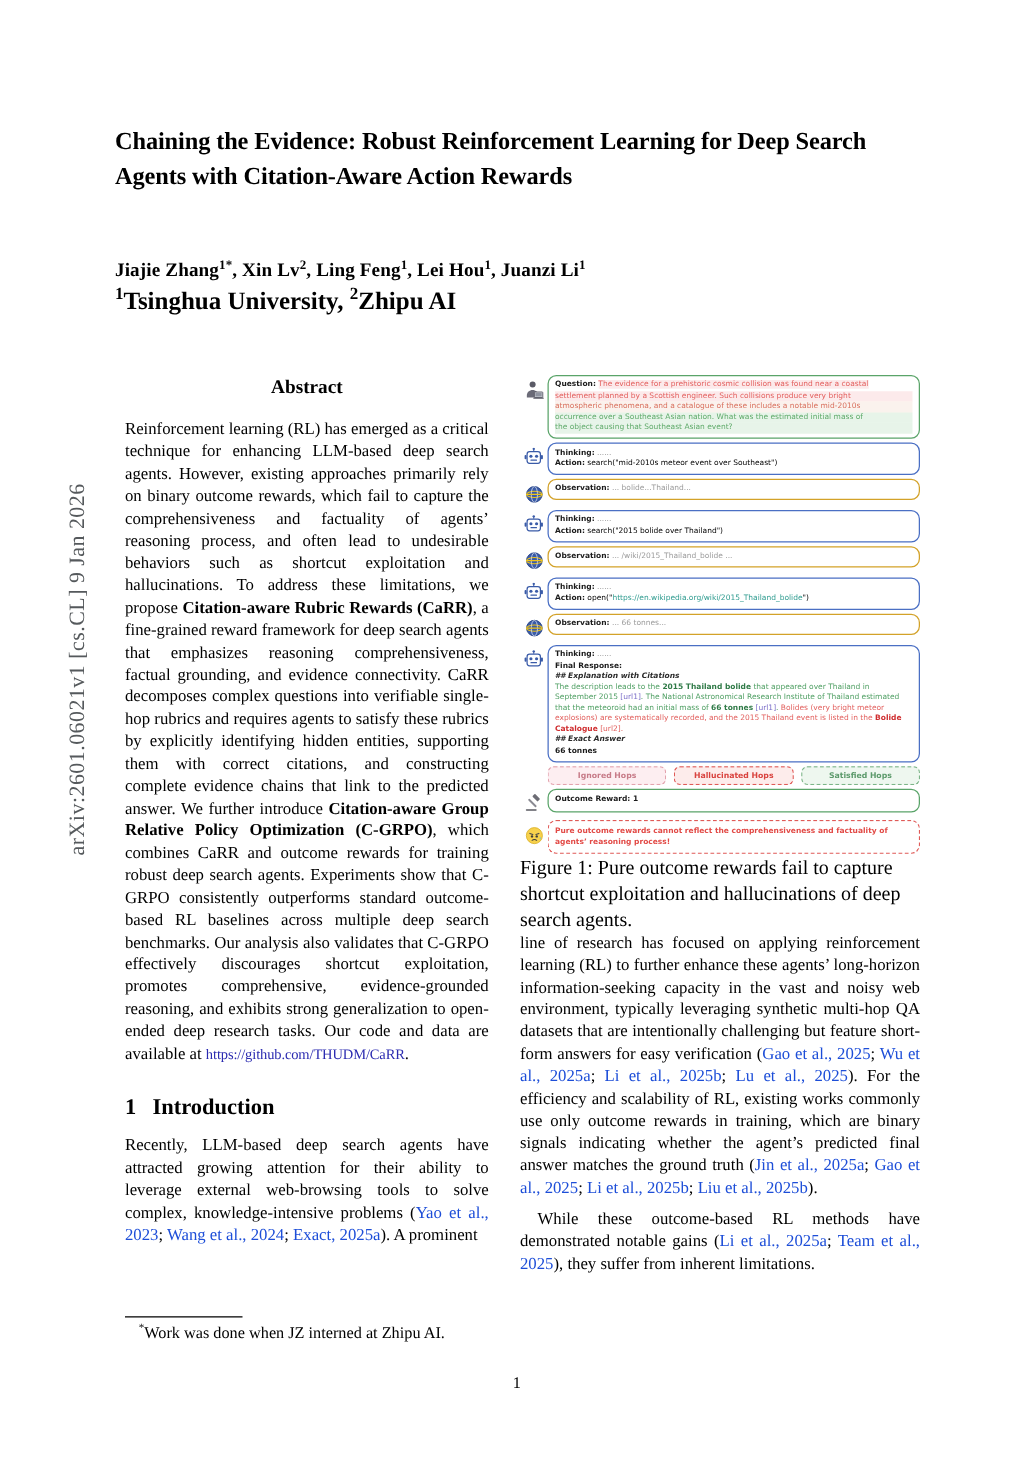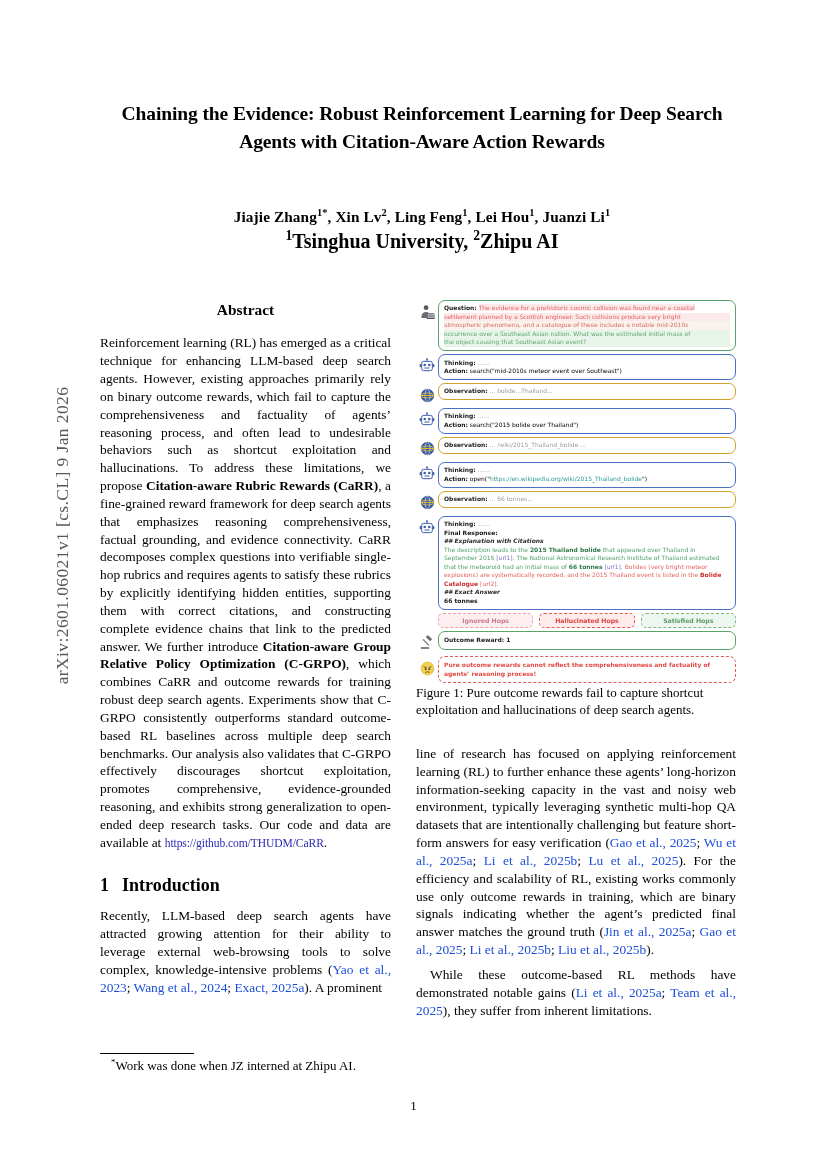--- a/index.html
+++ b/index.html
@@ -28,24 +28,24 @@
     font-size: 17.5px;
     color: #55595c;
     letter-spacing: 0.4px;
     text-align: center;
     white-space: nowrap;
   }
 
   
   #title-block {
     position: absolute;
-    left: 102px;
+    left: 92px;
     top: 100px;
     width: 640px;
-    text-align: center;
+    text-align: left;
   }
   #paper-title {
     font-size: 19.5px;
     font-weight: bold;
     line-height: 1.45;
     letter-spacing: -0.1px;
   }
   #authors-line {
     margin-top: 51px;
     font-size: 15.3px;
@@ -215,21 +215,21 @@
     color: #e24a46;
     font-weight: bold;
     padding: 4px 5px;
   }
 
   #figure-caption {
     position: absolute;
     left: 416px;
     top: 684px;
     width: 320px;
-    font-size: 13px;
+    font-size: 16px;
     line-height: 1.32;
     text-align: left;
   }
 </style>
 </head>
 <body>
 
 <div id="arxiv-stamp">arXiv:2601.06021v1  [cs.CL]  9 Jan 2026</div>
 
 <div id="title-block">

